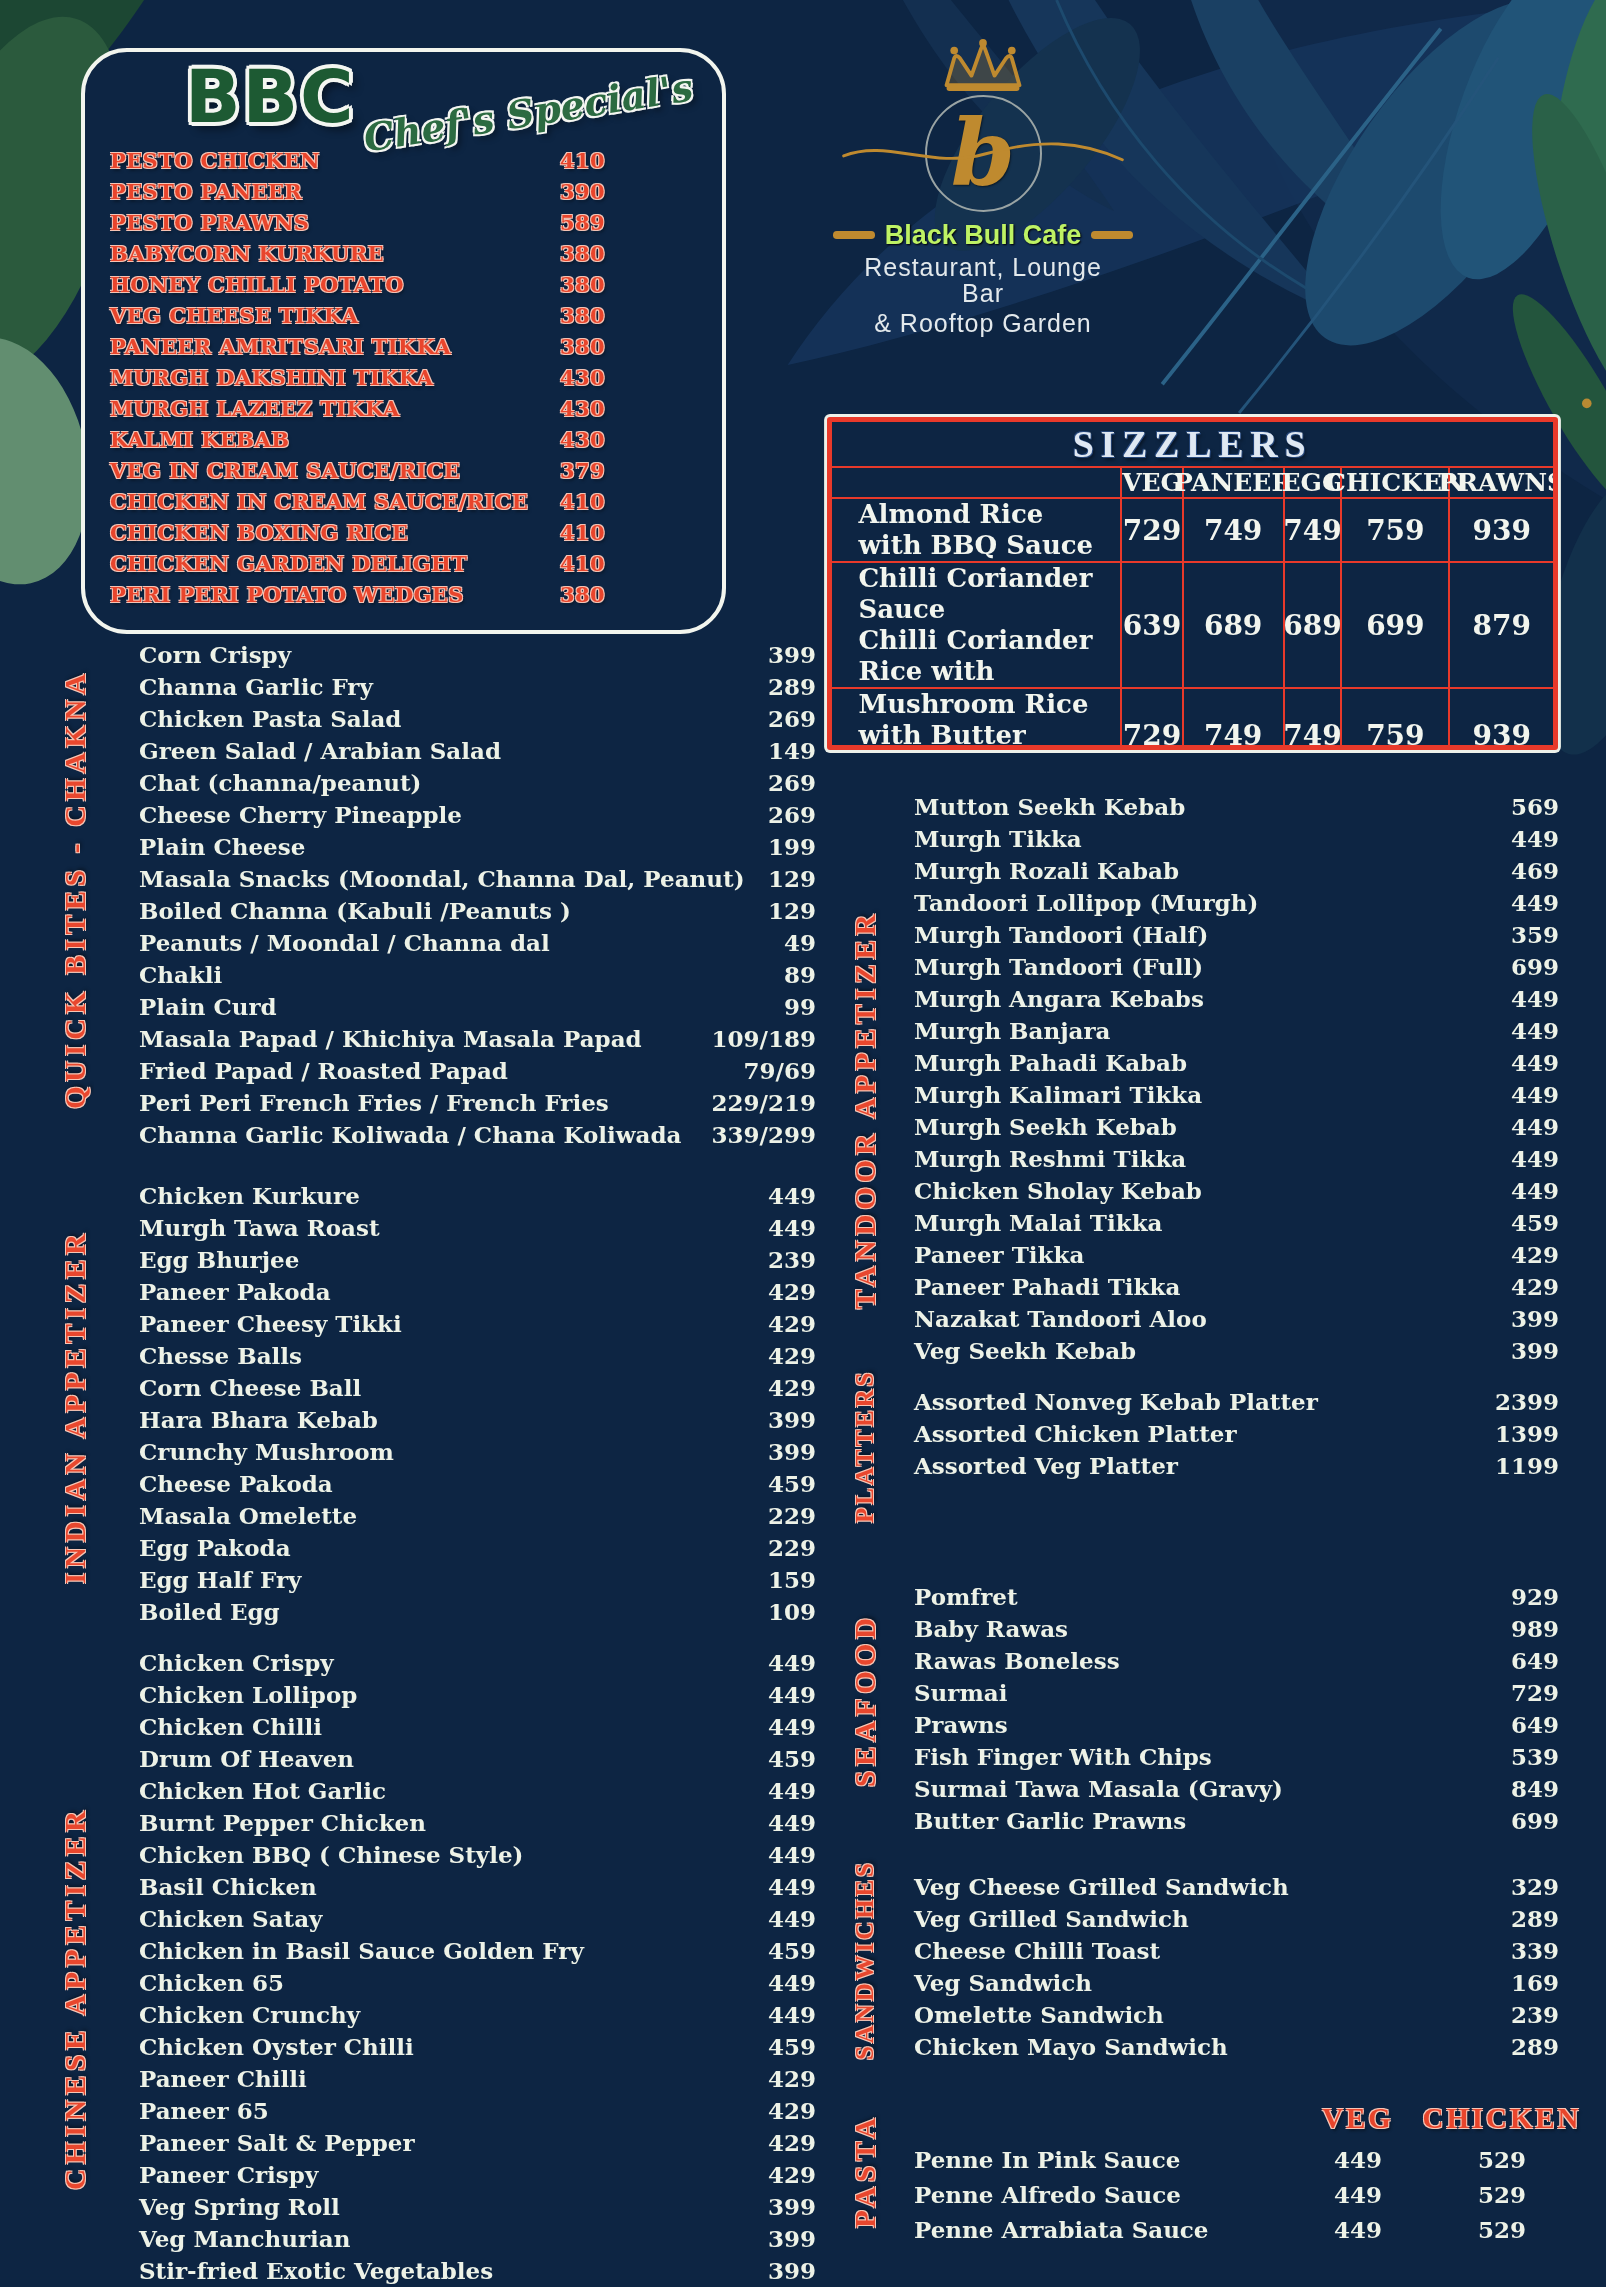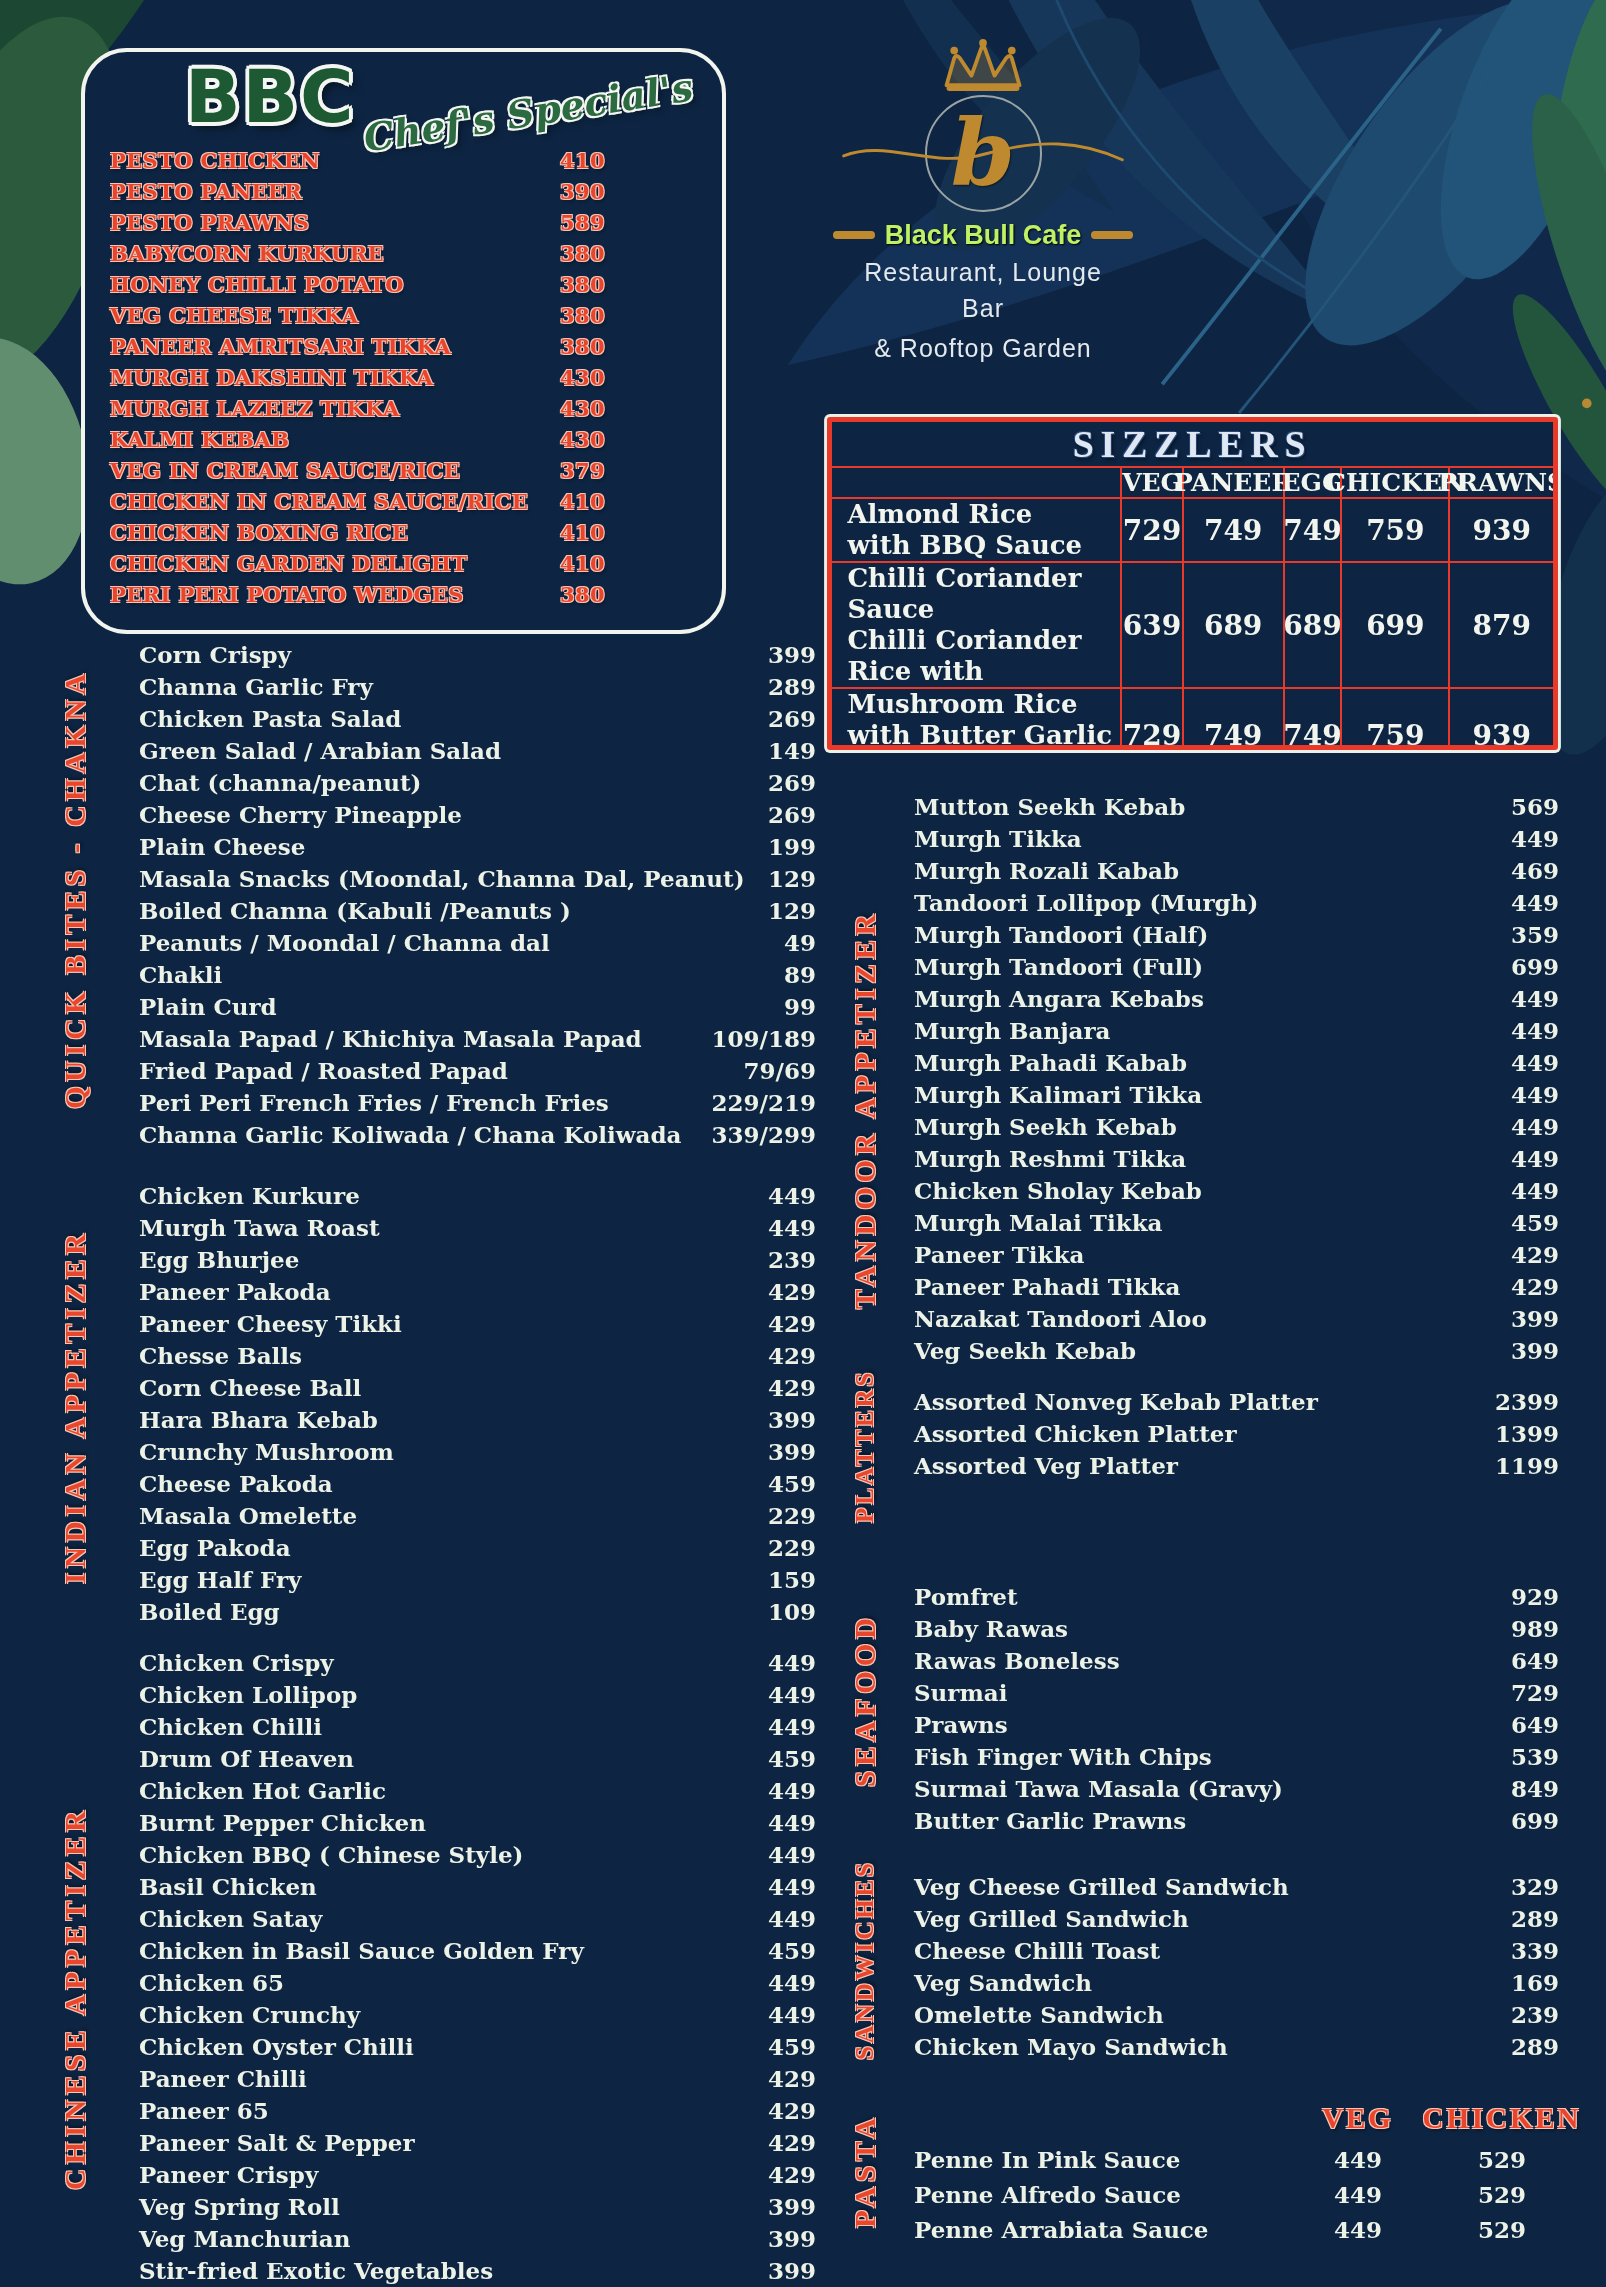--- a/index.html
+++ b/index.html
@@ -28,35 +28,35 @@
   .lg-circle{position:relative;width:113px;height:113px;border:2.9px solid #9aa4a4;border-radius:50%;
              display:flex;align-items:center;justify-content:center;margin-top:1.9px;}
   .lg-b{font-family:"DejaVu Serif",serif;font-style:italic;font-weight:700;font-size:92px;color:#bf8a2f;line-height:1;
         text-shadow:1px 1px 1.9px rgba(0,0,0,.5);}
   .lg-swoosh{position:absolute;left:-1.9px;top:96px;z-index:4;}
   .lg-name-row{display:flex;align-items:center;gap:9.6px;margin-top:7.7px;}
   .lg-name{font-family:"Liberation Sans",sans-serif;font-weight:700;font-size:27px;color:#bef264;
            text-shadow:1px 1px 1.9px #000;white-space:nowrap;}
   .lg-dash{width:42px;height:7.7px;border-radius:3.8px;background:#bf8a2f;}
   .lg-tag{font-family:"Liberation Sans",sans-serif;font-size:25px;color:#e3e9ec;letter-spacing:1px;
-          line-height:36px;text-align:center;margin-top:3.8px;}
+          line-height:26px;text-align:center;margin-top:3.8px;}
 
   
   .sizzlers{position:absolute;left:827px;top:417px;width:721px;height:323px;background:#0d2543;
             border:5.8px solid #e8392a;border-radius:3px;box-shadow:0 0 0 2.9px #edf1ea;overflow:hidden;
             display:flex;flex-direction:column;z-index:2;}
   .s-title{height:50px;border-bottom:2.9px solid #e8392a;display:flex;align-items:center;justify-content:center;
            font-family:"Liberation Serif",serif;font-weight:700;font-size:38px;letter-spacing:6.7px;color:#dfe8f2;
            text-shadow:1px 1px 0 #26477a,-1px -1px 0 #26477a,1.9px 2.9px 3.8px rgba(0,0,0,.5);}
   .s-grid-head,.s-row{display:grid;grid-template-columns:40% 8.5% 14% 8% 15% 14.5%;}
   .s-grid-head{height:44px;}
   .s-row{flex:1;border-top:2.9px solid #e8392a;}
   .s-cell{border-left:2.9px solid #e8392a;display:flex;align-items:center;justify-content:center;
           font-weight:700;color:#f2f5ee;}
-  .s-cell:first-child{border-left:none;justify-content:space-between;}
+  .s-cell:first-child{border-left:none;justify-content:space-between;margin-left:11px;}
   .s-grid-head .s-cell{font-size:25px;}
   .s-name{flex-direction:column;align-items:flex-start;justify-content:center;padding-left:15.4px;
           font-size:26px;line-height:31px;}
   .s-price{font-size:28px;}
 
   
   .mlist{position:absolute;display:flex;flex-direction:column;z-index:2;}
   .mrow{display:flex;justify-content:space-between;align-items:center;height:32px;position:relative;}
   .mrow .nm,.mrow .pr,.prow .nm{font-family:"DejaVu Serif",serif;font-weight:700;font-size:23px;color:#edf2e7;white-space:nowrap;}
   .left-col{left:139px;width:677px;}

